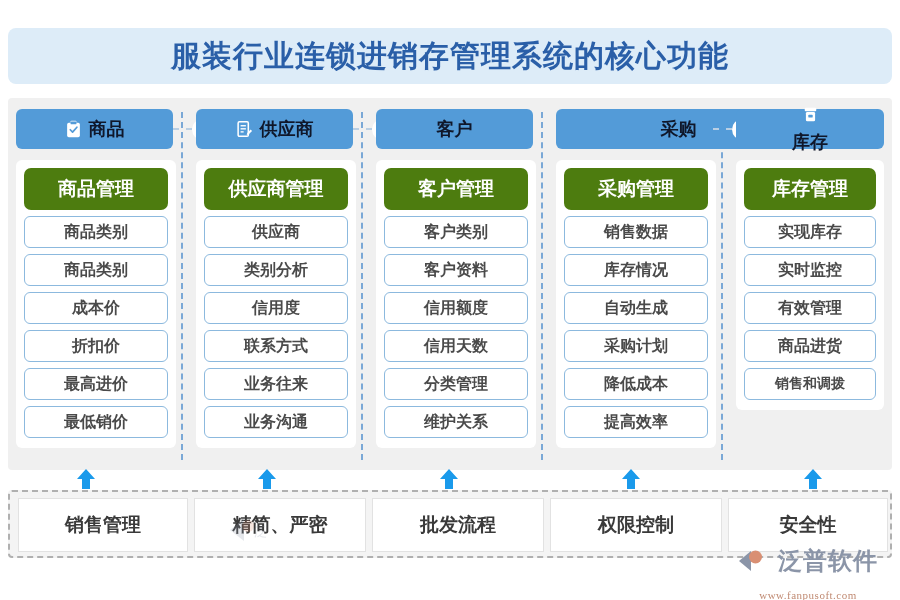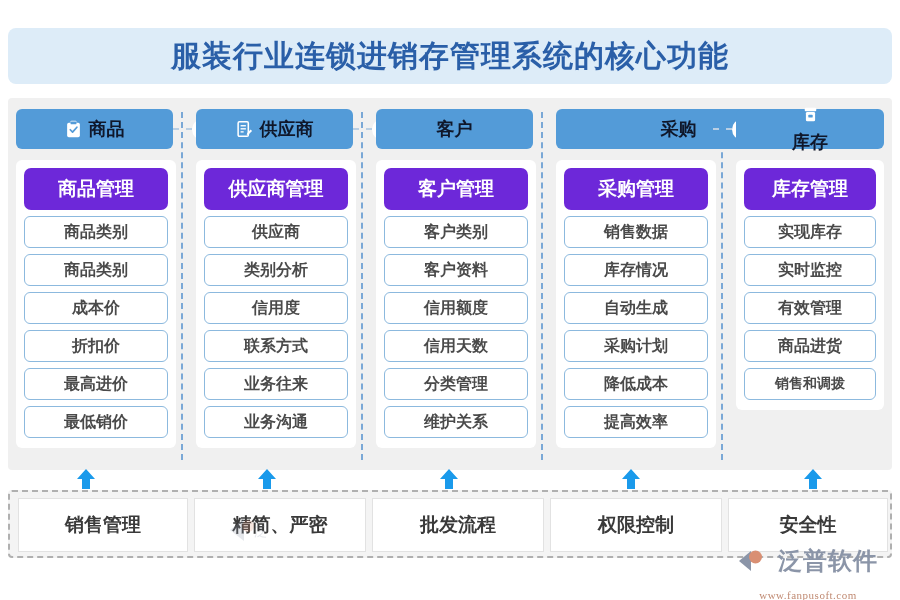--- a/index.html
+++ b/index.html
@@ -130,21 +130,21 @@
     background: #ffffff;
     border-radius: 6px;
     padding: 8px 8px 10px 8px;
     box-sizing: border-box;
     display: flex;
     flex-direction: column;
     gap: 6px;
   }
   .col-head {
     height: 42px;
-    background: #6d28d9;
+    background: #4d7c0f;
     border-radius: 7px;
     color: #ffffff;
     font-size: 19px;
     font-weight: bold;
     display: flex;
     align-items: center;
     justify-content: center;
     white-space: nowrap;
   }
   .col-item {

